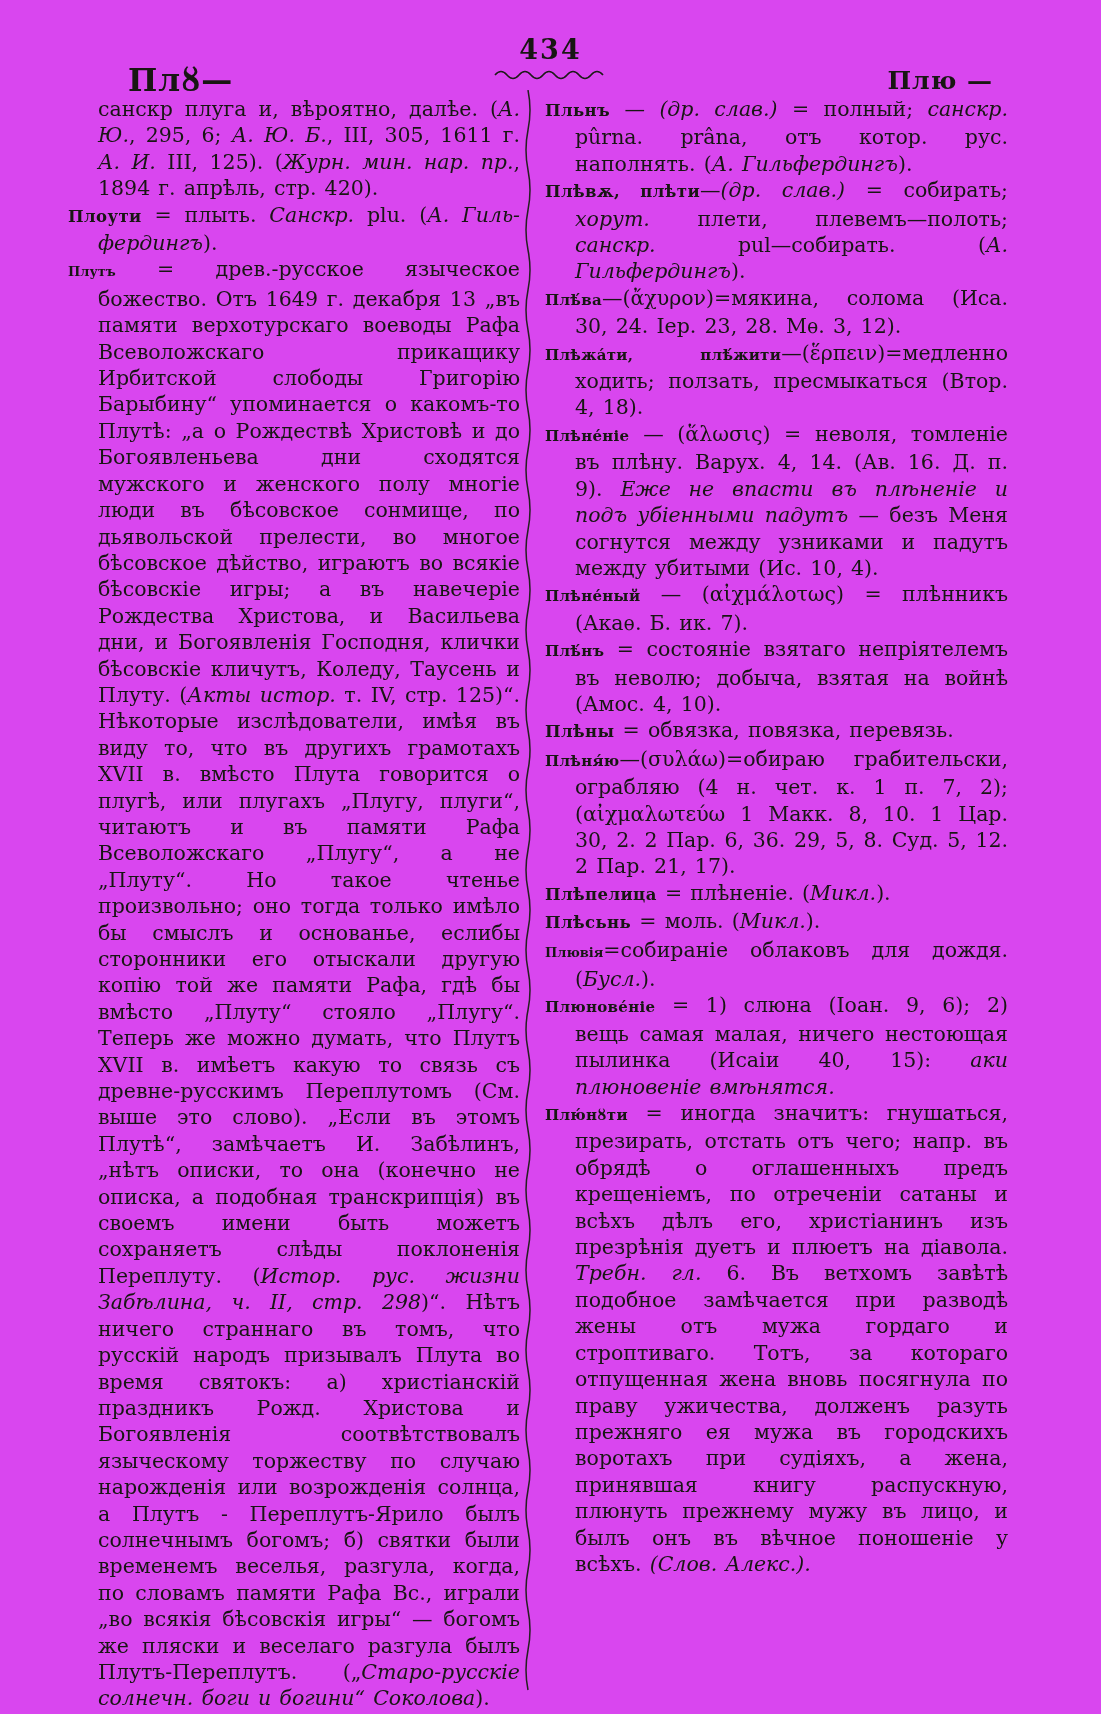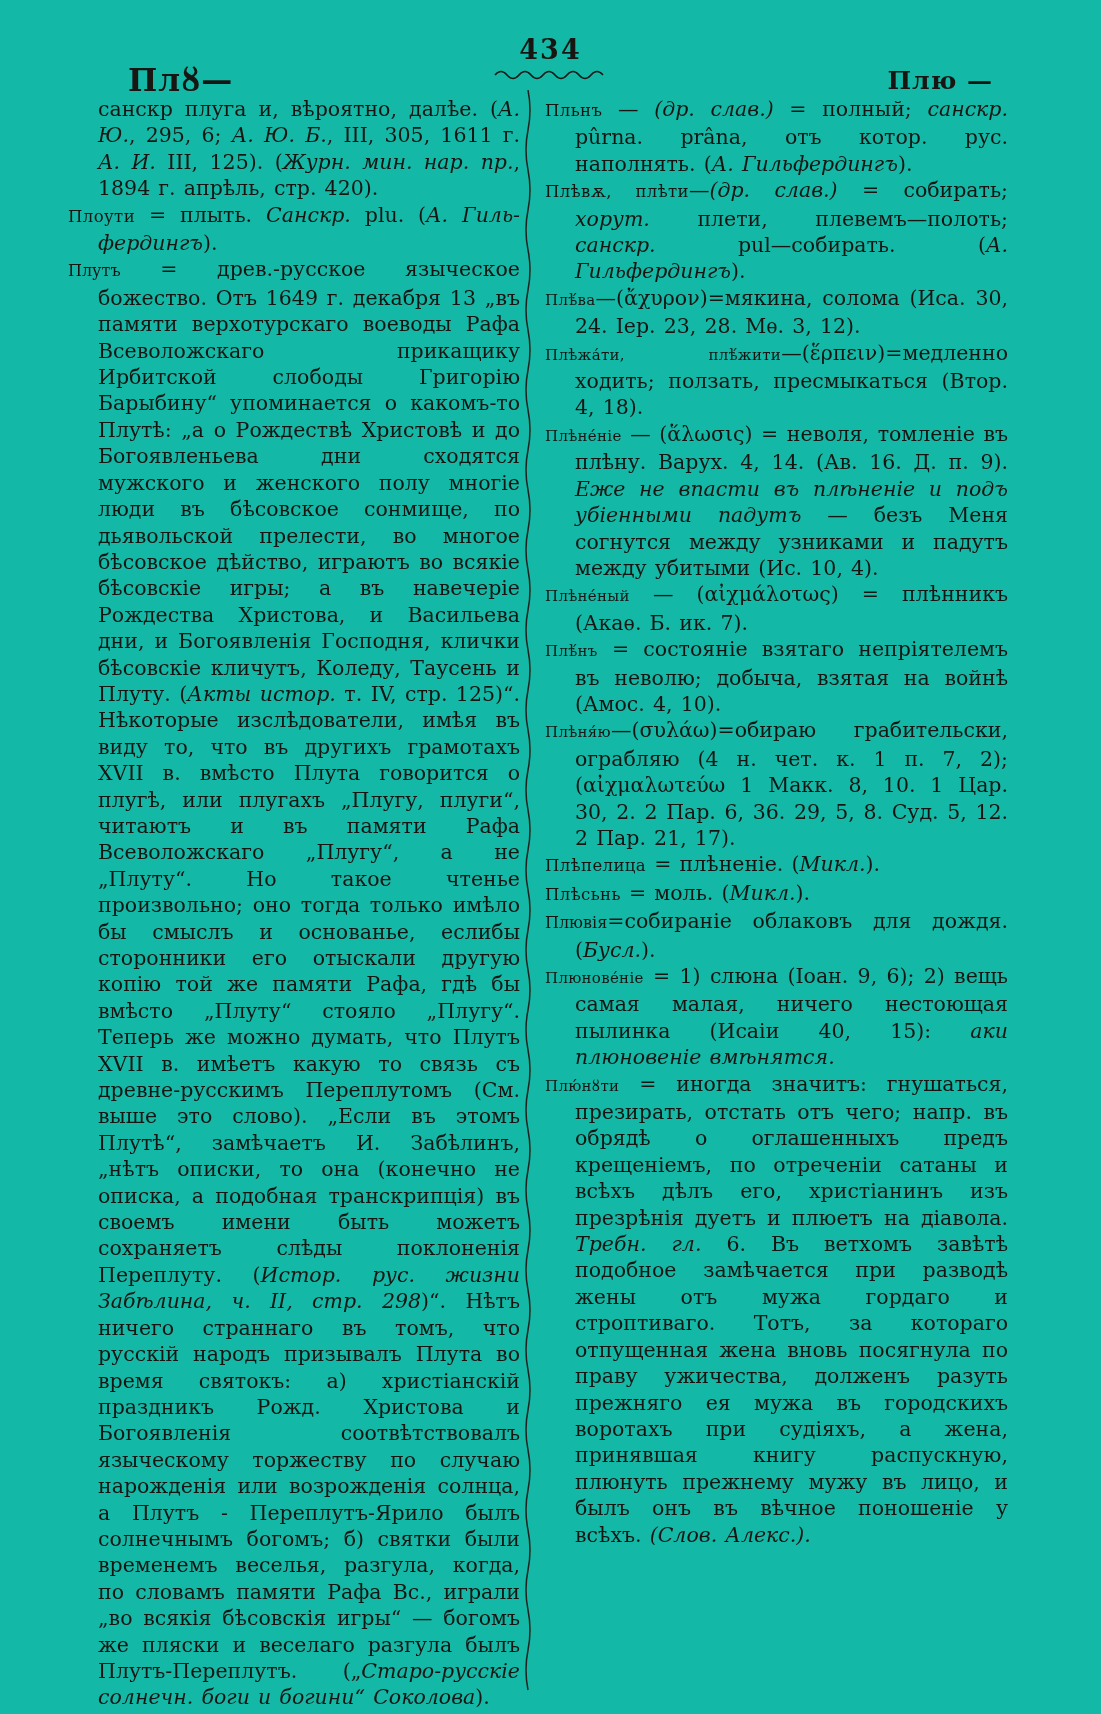--- a/index.html
+++ b/index.html
@@ -1,19 +1,19 @@
 <!DOCTYPE html>
 <html><head>
 <meta charset="utf-8">
 <style>
   html,body{margin:0;padding:0;background:#f6f4ef;}
   .page{
     position:relative;
     width:1101px;height:1714px;
-    background:#14b8a6;
+    background:#d946ef;
     color:#181613;
     font-family:"DejaVu Serif","Liberation Serif",serif;
     overflow:hidden;
   }
   .running-header{position:absolute;top:28px;left:0;width:100%;height:70px;}
   .page-number{
     position:absolute;top:6px;left:0;width:100%;
     text-align:center;font-size:27px;font-weight:bold;letter-spacing:2px;
   }
   .pagenum-squiggle{position:absolute;top:40px;left:493px;}
@@ -30,24 +30,24 @@
     position:absolute;top:0;
     font-size:20.5px;line-height:26.4px;
     text-align:justify;
     word-spacing:0.08em;
   }
   .col-left{left:68px;width:452px;}
   .col-right{left:545px;width:463px;}
   .column-divider{position:absolute;left:523px;top:-6px;}
   p.entry{margin:0;padding-left:30px;text-indent:-30px;}
   p.entry.cont{text-indent:0;}
-  .head{font-weight:normal;white-space:nowrap;}
+  .head{font-weight:bold;white-space:nowrap;}
   .head.cs-small{font-size:16.5px;letter-spacing:0.4px;}
   .head.cs-large{font-size:15px;letter-spacing:0.3px;}
-  .head.bold-roman{font-size:16px;}
+  .head.bold-roman{font-size:13px;}
   .it{font-style:italic;}
 </style>
 </head>
 <body>
 
 <div class="page">
 
   <div class="running-header">
     <div class="page-number">434</div>
     <svg class="pagenum-squiggle" width="116" height="12" viewBox="0 0 116 12">
@@ -68,20 +68,21 @@
       <path id="divider-path" fill="none" stroke="#24221f" stroke-width="1.5" d="M5 0 Q9 20 5 40 T5 80 T5 120 T5 160 T5 200 T5 240 T5 280 T5 320 T5 360 T5 400 T5 440 T5 480 T5 520 T5 560 T5 600 T5 640 T5 680 T5 720 T5 760 T5 800 T5 840 T5 880 T5 920 T5 960 T5 1000 T5 1040 T5 1080 T5 1120 T5 1160 T5 1200 T5 1240 T5 1280 T5 1320 T5 1360 T5 1400 T5 1440 T5 1480 T5 1520 T5 1560 T5 1600"></path>
     </svg>
     <div class="col col-right" id="col-right">
         <p class="entry"><span class="head cs-small">Пльнъ</span><span> — </span><span class="it">(др. слав.)</span><span> = полный; </span><span class="it">санскр.</span><span> pûrna. prâna, отъ котор. рус. наполнять. (</span><span class="it">А. Гильфердингъ</span><span>).</span></p>
         <p class="entry"><span class="head cs-small">Плѣвѫ, плѣти</span><span>—</span><span class="it">(др. слав.)</span><span> = собирать; </span><span class="it">хорут.</span><span> плети, плевемъ—полоть; </span><span class="it">санскр.</span><span> pul—собирать. (</span><span class="it">А. Гильфердингъ</span><span>).</span></p>
         <p class="entry"><span class="head cs-large">Плѣ́ва</span><span>—(ἄχυρον)=мякина, солома (Иса. 30, 24. Іер. 23, 28. Мѳ. 3, 12).</span></p>
         <p class="entry"><span class="head cs-large">Плѣжа́ти, плѣ́жити</span><span>—(ἕρπειν)=медленно ходить; ползать, пресмыкаться (Втор. 4, 18).</span></p>
         <p class="entry"><span class="head cs-large">Плѣне́ніе</span><span> — (ἅλωσις) = неволя, томленіе въ плѣну. Варух. 4, 14. (Ав. 16. Д. п. 9). </span><span class="it">Еже не впасти въ плѣненіе и подъ убіенными падутъ</span><span> — безъ Меня согнутся между узниками и падутъ между убитыми (Ис. 10, 4).</span></p>
         <p class="entry"><span class="head cs-large">Плѣне́ный</span><span> — (αἰχμάλοτως) = плѣнникъ (Акаѳ. Б. ик. 7).</span></p>
         <p class="entry"><span class="head cs-large">Плѣ́нъ</span><span> = состояніе взятаго непріятелемъ въ неволю; добыча, взятая на войнѣ (Амос. 4, 10).</span></p>
+        <p class="entry"><span class="head cs-small">Плѣны</span><span> = обвязка, повязка, перевязь.</span></p>
         <p class="entry"><span class="head cs-large">Плѣня́ю</span><span>—(συλάω)=обираю грабительски, ограбляю (4 н. чет. к. 1 п. 7, 2); (αἰχμαλωτεύω 1 Макк. 8, 10. 1 Цар. 30, 2. 2 Пар. 6, 36. 29, 5, 8. Суд. 5, 12. 2 Пар. 21, 17).</span></p>
         <p class="entry"><span class="head cs-small">Плѣпелица</span><span> = плѣненіе. (</span><span class="it">Микл.</span><span>).</span></p>
         <p class="entry"><span class="head cs-small">Плѣсьнь</span><span> = моль. (</span><span class="it">Микл.</span><span>).</span></p>
         <p class="entry"><span class="head bold-roman">Плювія</span><span>=собираніе облаковъ для дождя. (</span><span class="it">Бусл.</span><span>).</span></p>
         <p class="entry"><span class="head cs-large">Плюнове́ніе</span><span> = 1) слюна (Іоан. 9, 6); 2) вещь самая малая, ничего нестоющая пылинка (Исаіи 40, 15): </span><span class="it">аки плюновеніе вмѣнятся.</span></p>
         <p class="entry"><span class="head cs-large">Плю́нȣти</span><span> = иногда значитъ: гнушаться, презирать, отстать отъ чего; напр. въ обрядѣ о оглашенныхъ предъ крещеніемъ, по отреченіи сатаны и всѣхъ дѣлъ его, христіанинъ изъ презрѣнія дуетъ и плюетъ на діавола. </span><span class="it">Требн. гл.</span><span> 6. Въ ветхомъ завѣтѣ подобное замѣчается при разводѣ жены отъ мужа гордаго и строптиваго. Тотъ, за котораго отпущенная жена вновь посягнула по праву ужичества, долженъ разуть прежняго ея мужа въ городскихъ воротахъ при судіяхъ, а жена, принявшая книгу распускную, плюнуть прежнему мужу въ лицо, и былъ онъ въ вѣчное поношеніе у всѣхъ. </span><span class="it">(Слов. Алекс.).</span></p>
       </div>
   </div>
 
 </div>

